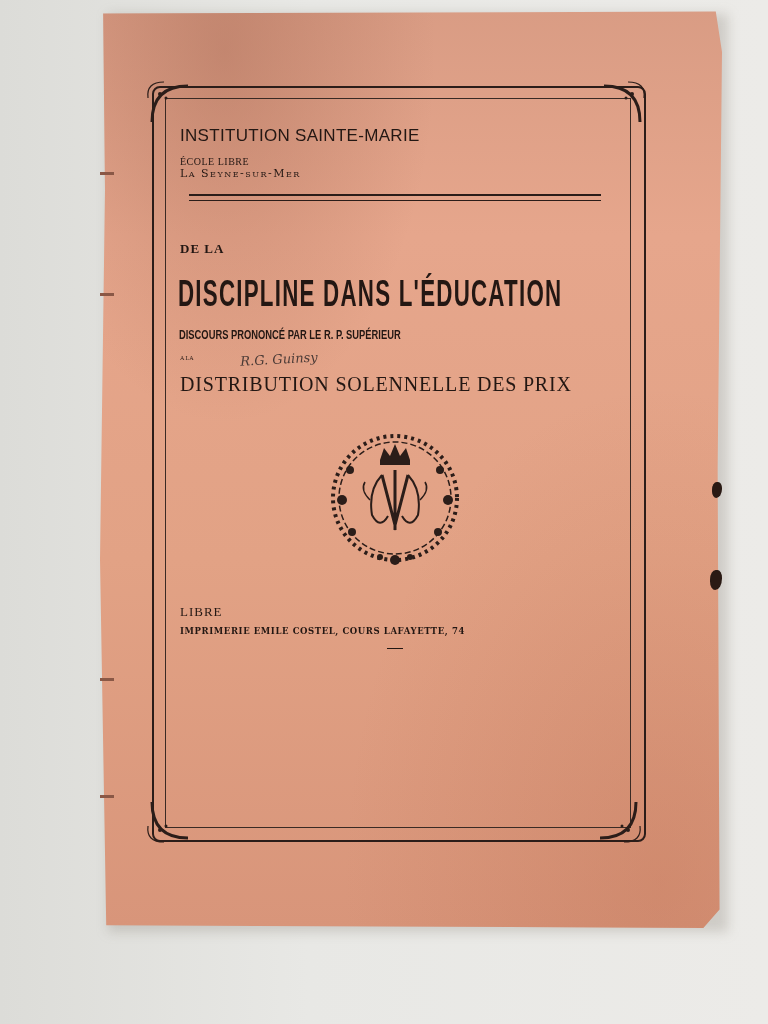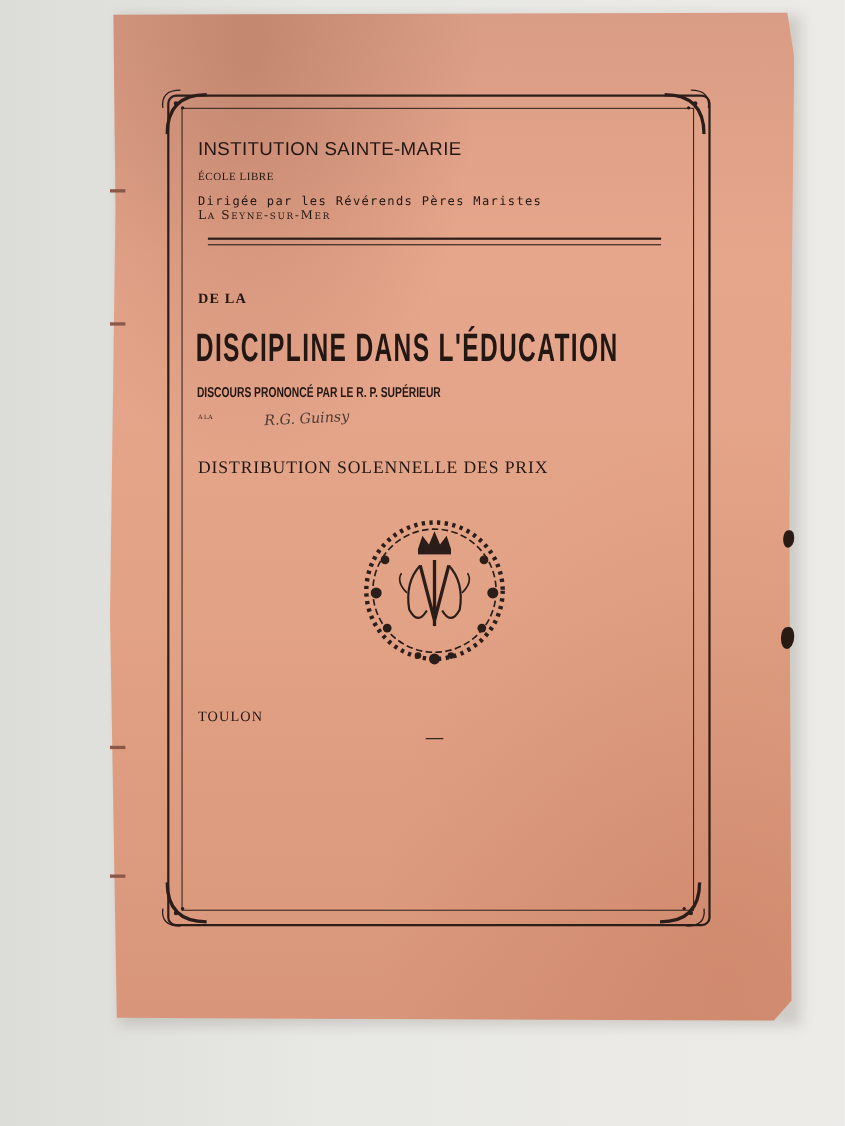--- a/index.html
+++ b/index.html
@@ -58,21 +58,21 @@
     }
     .discours {
       font-family:"Liberation Sans", sans-serif; font-weight:bold; font-size:13px;
       margin-top:12px; transform:scaleX(0.72); white-space:nowrap; width:600px; margin-left:-85px;
     }
     .signature {
       font-family:"DejaVu Serif", serif; font-style:italic; font-size:13px; color:#4a3a36;
       margin-top:2px; margin-left:60px; transform: rotate(-3deg);
     }
     .ala { font-family:"Liberation Serif", serif; font-size:6px; margin-top:-4px; }
-    .distribution { font-family:"Liberation Serif", serif; font-size:16px; margin-top:34px; letter-spacing:0.8px; }
+    .distribution { font-family:"Liberation Serif", serif; font-size:20px; margin-top:12px; letter-spacing:0.8px; }
     .date { font-family:"DejaVu Serif", serif; font-weight:bold; font-size:9px; margin-top:16px; letter-spacing:1.5px; }
     .emblem { margin:24px auto 0; width:150px; height:150px; }
     .toulon { font-family:"Liberation Serif", serif; font-size:13px; margin-top:34px; letter-spacing:1px; }
     .imprimerie { font-family:"DejaVu Serif", serif; font-size:8.5px; margin-top:6px; letter-spacing:0.6px; font-weight:bold; }
     .dash { width:16px; height:1px; background:#231713; margin:12px auto 0; }
     .year { font-family:"Liberation Serif", serif; font-size:13px; margin-top:10px; }
   </style>
 </head>
 <body>
 
@@ -119,21 +119,20 @@
       <path d="M8 44 Q8 8 44 8" fill="none" stroke="#2b1d19" stroke-width="3"></path>
       <path d="M4 20 Q2 4 20 4" fill="none" stroke="#2b1d19" stroke-width="1.2"></path>
       <circle cx="16" cy="16" r="2" fill="#2b1d19"></circle>
       <circle cx="22" cy="20" r="1.5" fill="#2b1d19"></circle>
     </svg>
 </div>
 
 <div class="content">
   <div class="inst">INSTITUTION SAINTE-MARIE</div>
   <div class="ecole">ÉCOLE LIBRE</div>
-  <div class="dirigee">Dirigée par les Révérends Pères Maristes</div>
   <div class="lieu">La Seyne-sur-Mer</div>
   <div class="rule"></div>
 
   <div class="dela">DE LA</div>
   <div class="title">DISCIPLINE DANS L'ÉDUCATION</div>
   <div class="discours">DISCOURS PRONONCÉ PAR LE R. P. SUPÉRIEUR</div>
   <div class="signature">R.G. Guinsy</div>
   <div class="ala">A LA</div>
   <div class="distribution">DISTRIBUTION SOLENNELLE DES PRIX</div>
 
@@ -155,15 +154,16 @@
       <path d="M60 40 L64 28 L70 36 L75 24 L80 36 L86 28 L90 40 Z" fill="#2b1d19"></path>
       <rect x="60" y="40" width="30" height="5" fill="#2b1d19"></rect>
       <path d="M75 50 L75 110 M62 55 L75 105 L88 55" fill="none" stroke="#2b1d19" stroke-width="3"></path>
       <path d="M62 55 Q48 70 52 95 Q60 110 68 96" fill="none" stroke="#2b1d19" stroke-width="2"></path>
       <path d="M88 55 Q102 70 98 95 Q90 110 82 96" fill="none" stroke="#2b1d19" stroke-width="2"></path>
       <path d="M50 80 Q40 70 45 62" fill="none" stroke="#2b1d19" stroke-width="1.5"></path>
       <path d="M100 80 Q110 70 105 62" fill="none" stroke="#2b1d19" stroke-width="1.5"></path>
     </svg>
   </div>
 
-  <div class="toulon">TOULON</div>
+  <div class="toulon">LIBRE</div>
+  <div class="imprimerie">IMPRIMERIE EMILE COSTEL, COURS LAFAYETTE, 74</div>
   <div class="dash"></div>
 </div>
 
 </body></html>

